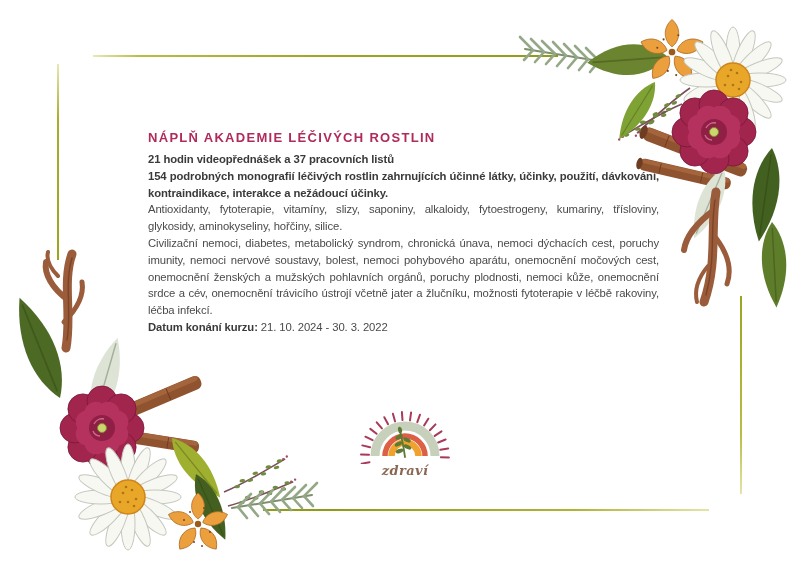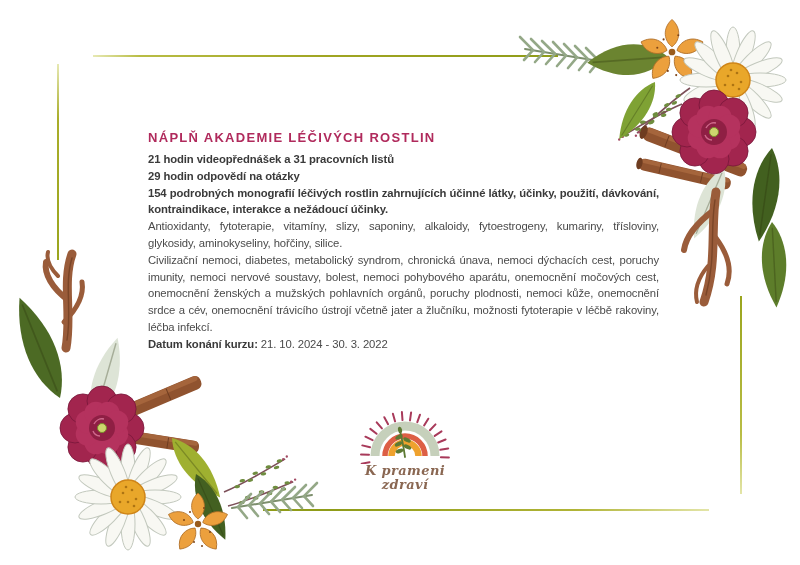--- a/index.html
+++ b/index.html
@@ -50,22 +50,21 @@
 <body>
 
 <div class="frame top"></div>
 <div class="frame left"></div>
 <div class="frame right"></div>
 <div class="frame bottom"></div>
 
 <div class="title">NÁPLŇ AKADEMIE LÉČIVÝCH ROSTLIN</div>
 
 <div class="body-block">
-  <p class="b">21 hodin videopřednášek a 31 pracovních listů</p>
-  <p class="b">29 hodin odpovědí na otázky</p>
+  <p class="b">21 hodin videopřednášek a 37 pracovních listů</p>
   <p class="b j">154 podrobných monografií léčivých rostlin zahrnujících účinné látky, účinky, použití, dávkování, kontraindikace, interakce a nežádoucí účinky.</p>
   <p class="j">Antioxidanty, fytoterapie, vitamíny, slizy, saponiny, alkaloidy, fytoestrogeny, kumariny, třísloviny, glykosidy, aminokyseliny, hořčiny, silice.</p>
   <p class="j">Civilizační nemoci, diabetes, metabolický syndrom, chronická únava, nemoci dýchacích cest, poruchy imunity, nemoci nervové soustavy, bolest, nemoci pohybového aparátu, onemocnění močových cest, onemocnění ženských a mužských pohlavních orgánů, poruchy plodnosti, nemoci kůže, onemocnění srdce a cév, onemocnění trávicího ústrojí včetně jater a žlučníku, možnosti fytoterapie v léčbě rakoviny, léčba infekcí.</p>
   <p><span class="b">Datum konání kurzu:</span><span> 21. 10. 2024 - 30. 3. 2022</span></p>
 </div>
 
 <div class="logo">
   <svg width="110" height="64" viewBox="0 0 110 64">
     <g stroke="var(--logo_rays,#a83a5a)" stroke-width="2" stroke-linecap="round">
       <line x1="19.5" y1="62.2" x2="11.7" y2="63.7"></line>
@@ -92,21 +91,20 @@
     <g fill="var(--logo_sprig,#5d7a33)">
       <path d="M55,57 C54,50 53,43 50.5,33" fill="none" stroke="var(--logo_sprig,#5d7a33)" stroke-width="1.8" stroke-linecap="round"></path>
       <ellipse cx="49" cy="37" rx="4" ry="2" transform="rotate(-30 49 37)"></ellipse>
       <ellipse cx="57" cy="40" rx="4" ry="2" transform="rotate(25 57 40)"></ellipse>
       <ellipse cx="48.5" cy="44" rx="4" ry="2" transform="rotate(-25 48.5 44)"></ellipse>
       <ellipse cx="57.5" cy="47" rx="4" ry="2" transform="rotate(25 57.5 47)"></ellipse>
       <ellipse cx="49.5" cy="51" rx="4" ry="2" transform="rotate(-20 49.5 51)"></ellipse>
       <ellipse cx="50" cy="30" rx="2" ry="3.4" transform="rotate(-12 50 30)"></ellipse>
     </g>
   </svg>
-  <div class="logo-text">K prameni</div>
   <div class="logo-text">zdraví</div>
 </div>
 
 <svg class="deco" width="800" height="565" viewBox="0 0 800 565">
   <defs>
     <g id="daisy">
       <g fill="var(--daisy_petal,#f8f8f3)" stroke="#c2c8bd" stroke-width="1">
         <ellipse cx="0" cy="-27" rx="7" ry="26"></ellipse>
           <ellipse cx="0" cy="-27" rx="7" ry="26" transform="rotate(22.5)"></ellipse>
         <ellipse cx="0" cy="-27" rx="7" ry="26" transform="rotate(45)"></ellipse>

